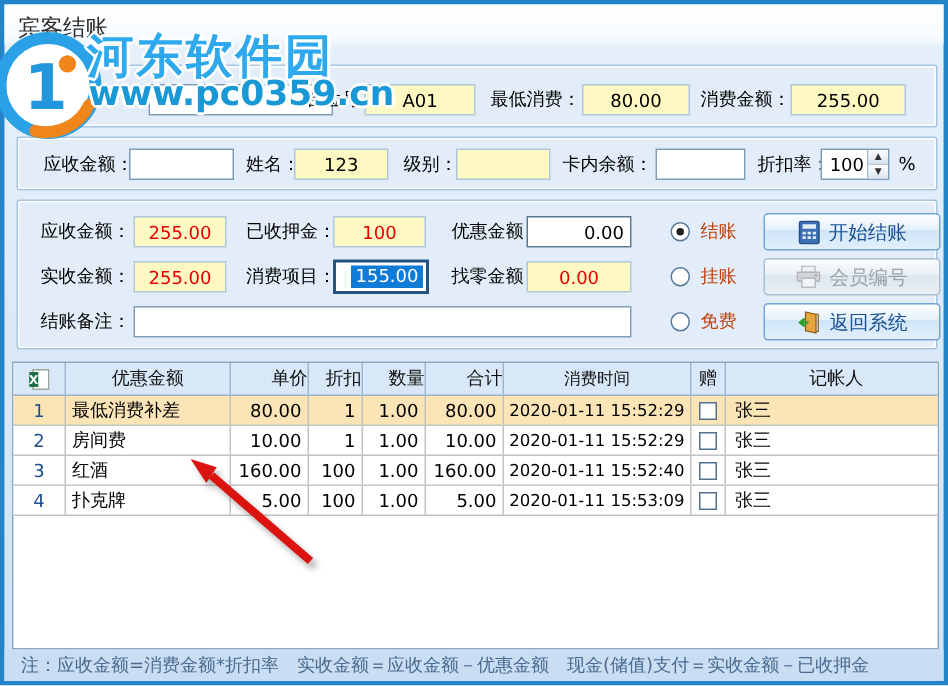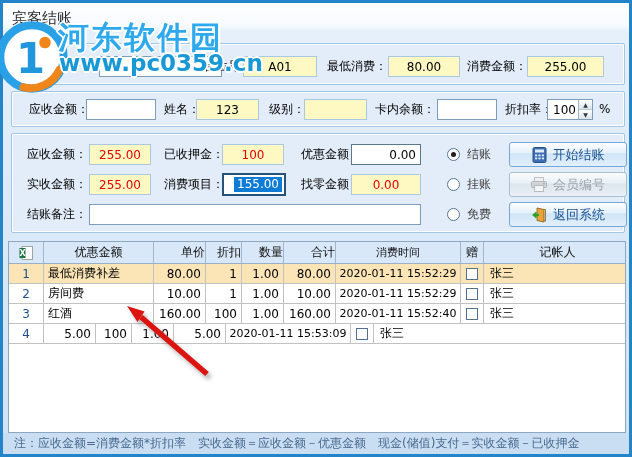--- a/index.html
+++ b/index.html
@@ -38,21 +38,21 @@
   .sb { flex:1; display:flex; align-items:center; justify-content:center; font-size:6px; color:#333;
     background:linear-gradient(#fefefe,#d8e4ee); border-bottom:1px solid #b9c9d6; }
   .sb:last-child { border-bottom:none; }
 
   
   .radio-row { position:absolute; left:435px; display:flex; align-items:center; gap:7px; height:21px; }
   .radio { width:13px; height:13px; border-radius:50%; background:#fff; border:1px solid #59789a;
     position:relative; }
   .radio-row.checked .radio:after { content:""; position:absolute; left:3px; top:3px;
     width:5px; height:5px; border-radius:50%; background:#1f1f1f; }
-  .radio-lbl { color:#404040;text-align:right; }
+  .radio-lbl { color:#c2410c;text-align:right; }
 
   
   .btn { position:absolute; left:497px; width:118px; height:25px; display:flex; align-items:center;
     justify-content:center; gap:6px; border:1px solid #74a6d8; border-radius:3px;
     background:linear-gradient(#fdfeff,#e3f0fb 45%,#cfe5f7 46%,#e2effb); color:#1a5092; font-size:13px;
     cursor:default; }
   .btn.disabled { color:#9aa2aa; border-color:#a9bfd2;
     background:linear-gradient(#fafcfe,#e9eff5 45%,#dde6ee 46%,#e9f0f6); }
   .btn.disabled svg { filter:grayscale(1) opacity(.55); }
 
@@ -257,20 +257,21 @@
           <div class="tcell c4">1.00</div>
           <div class="tcell c5">160.00</div>
           <div class="tcell c6">2020-01-11 15:52:40</div>
           <div class="tcell c7">
             <span class="cb"></span>
           </div>
           <div class="tcell c8">张三</div>
         </div>
         <div class="trow">
           <div class="tcell c0">4</div>
+          <div class="tcell c1">扑克牌</div>
           <div class="tcell c2">5.00</div>
           <div class="tcell c3">100</div>
           <div class="tcell c4">1.00</div>
           <div class="tcell c5">5.00</div>
           <div class="tcell c6">2020-01-11 15:53:09</div>
           <div class="tcell c7">
             <span class="cb"></span>
           </div>
           <div class="tcell c8">张三</div>
         </div>

